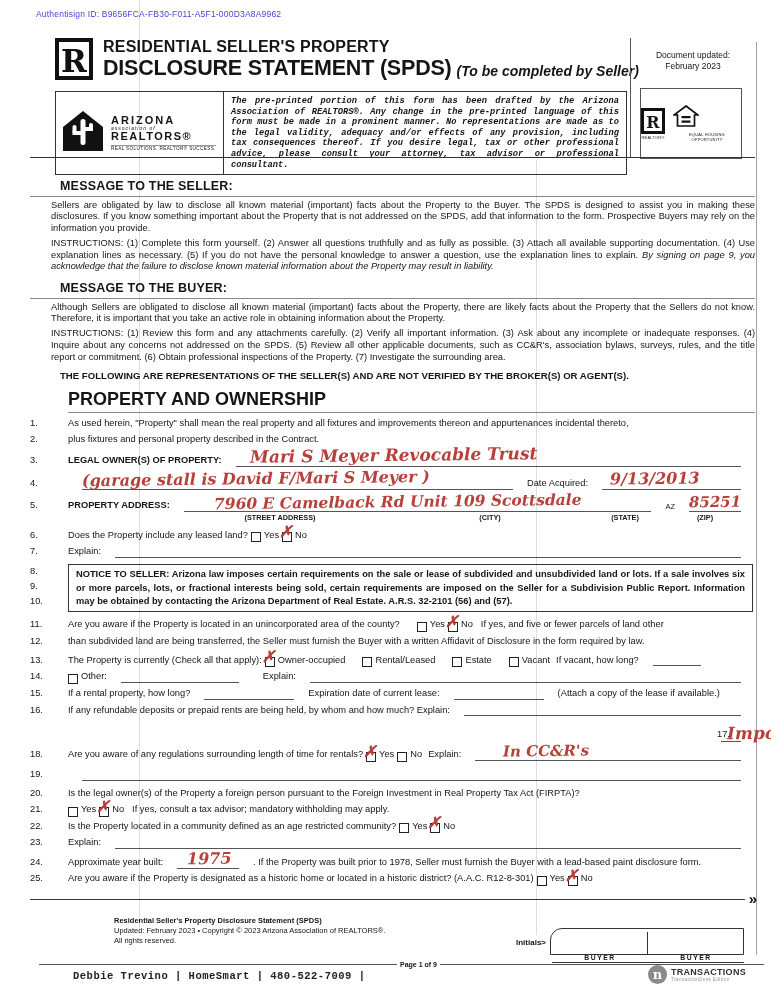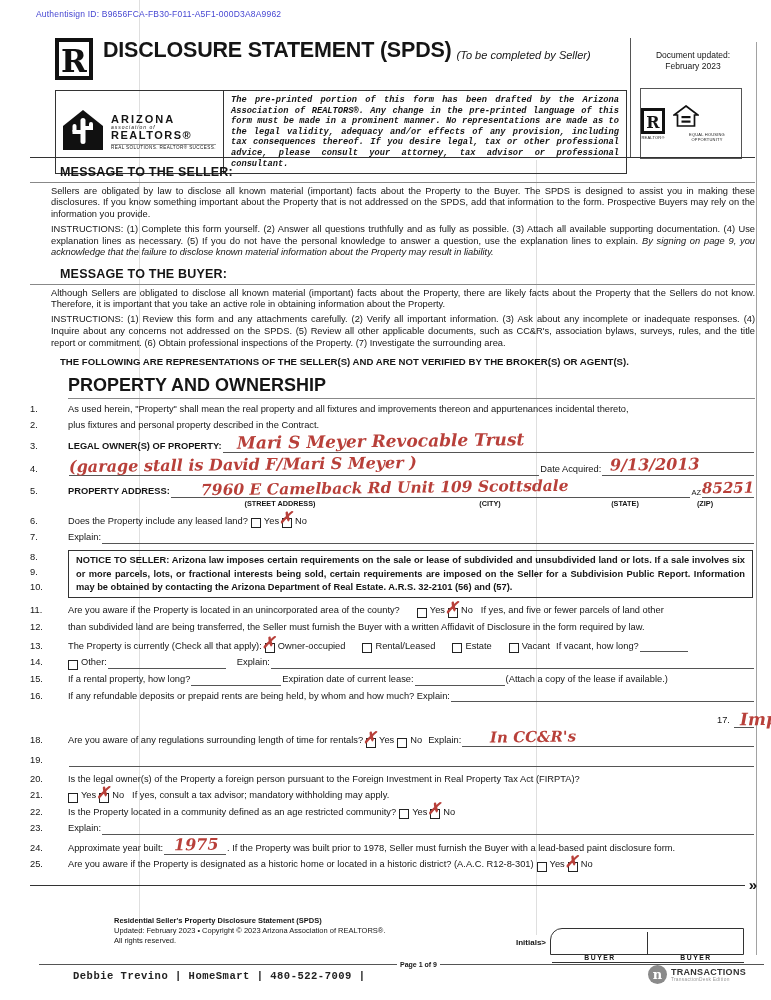--- a/index.html
+++ b/index.html
@@ -15,50 +15,50 @@
   .auth { position:absolute; top:9px; left:36px; font-size:8.5px; color:#4646d2; letter-spacing:.2px; }
 
   
   .hdr { position:absolute; top:38px; left:55px; width:700px; }
   .hdr-top { display:flex; align-items:flex-start; }
   .rlogo { width:38px; height:42px; border:4px solid #111; box-sizing:border-box; display:flex; align-items:flex-end; justify-content:center; font-family:"DejaVu Serif", serif; font-weight:bold; font-size:31px; line-height:.95; margin-right:10px; color:#111; }
   .titles { flex:1; }
   .t1 { font-size:16px; font-weight:bold; letter-spacing:.2px; white-space:nowrap; }
   .t2row { display:flex; align-items:flex-end; white-space:nowrap; }
   .t2 { font-size:21.5px; font-weight:bold; letter-spacing:-.2px; }
-  .tnote { font-size:11px; font-weight:normal; font-style:italic; margin-left:5px; padding-bottom:2px; }
+  .tnote { font-size:14px; font-weight:bold; font-style:italic; margin-left:5px; padding-bottom:2px; }
   .hdr-divider { position:absolute; left:575px; top:0; width:1px; height:119px; background:#555; }
   .updated { position:absolute; left:577px; top:12px; width:122px; text-align:center; font-size:8.5px; line-height:1.3; }
   .logobox { position:absolute; left:585px; top:50px; width:100px; height:69px; border:1px solid #555; display:flex; align-items:center; justify-content:center; gap:8px; }
   .minir { width:24px; height:26px; border:3px solid #111; box-sizing:border-box; font-family:"DejaVu Serif",serif; font-weight:bold; font-size:16px; display:flex; align-items:flex-end; justify-content:center; line-height:.9; }
   .microcap { font-size:4px; text-align:center; letter-spacing:.2px; margin-top:1px; }
   .discl { margin-top:10px; width:572px; border:1.2px solid #333; display:flex; box-sizing:border-box; }
   .azcell { width:168px; border-right:1.2px solid #333; padding:5px 6px; display:flex; align-items:center; box-sizing:border-box; }
   .azhouse { margin-right:7px; flex:none; }
   .aztext { line-height:1.02; }
   .az1 { font-size:11px; font-weight:bold; letter-spacing:2px; }
   .az2 { font-size:5px; font-style:italic; letter-spacing:1px; }
   .az3 { font-size:11px; font-weight:bold; letter-spacing:1.5px; }
   .aztag { font-size:4.6px; letter-spacing:.4px; margin-top:3px; border-top:1px solid #999; padding-top:1px; }
   .disctext { flex:1; padding:4px 7px; font-size:8.7px; font-weight:bold; font-style:italic; line-height:1.22; text-align:justify;font-family:Liberation Mono, monospace; }
 
   .hdr-rule { position:absolute; left:30px; right:16px; top:157px; border-top:1.6px solid #333; }
 
   
-  .main { position:absolute; top:162px; left:30px; width:725px; font-size:9.3px; line-height:1.26; }
+  .main { position:absolute; top:176px; left:30px; width:725px; font-size:9.3px; line-height:1.26; }
   .sec-h { font-weight:bold; font-size:12.5px; letter-spacing:.2px; padding-left:30px; border-bottom:1.2px solid #888; padding-bottom:1px; margin-top:3px; }
   .para { padding-left:21px; text-align:justify; margin-top:3px; }
   .reps { padding-left:30px; font-weight:bold; font-size:9.6px; margin-top:7px; }
   .po-h { font-weight:bold; font-size:18px; margin:6px 0 2px 38px; border-bottom:1.2px solid #888; padding-bottom:1px; }
 
   .row { display:flex; align-items:flex-end; margin-top:4.6px; }
   .n { flex:none; width:38px; box-sizing:border-box; }
   .lbl { white-space:nowrap; }
   .bold { font-weight:bold; }
-  .fl { flex:1; border-bottom:1px solid #555; position:relative; height:11px; margin:0 1px; min-width:20px;text-align:right; }
+  .fl { flex:1; border-bottom:1px solid #555; position:relative; height:11px; margin:0 14px; min-width:20px;text-align:right; }
   .flw { flex:none; }
   .hw { font-family:"DejaVu Serif", serif; font-style:italic; font-weight:bold; color:#b8403a; white-space:nowrap; }
   .fl .hw { position:absolute; bottom:-1px; left:8px; font-size:15px; transform:rotate(-.7deg); }
   .cb { display:inline-block; width:8px; height:8px; border:1px solid #222; margin:0 3px -1px 3px; position:relative; flex:none; }
   .xm { position:absolute; left:-4px; top:-9px; color:#b8403a; font-size:16px; font-weight:bold; font-family:"DejaVu Serif",serif; line-height:1; }
   .gap { display:inline-block; width:14px; }
 
   .caps { display:flex; font-size:7.3px; font-weight:bold; margin-top:1px; padding-left:130px; }
   .caps span { text-align:center; }
   .cap-street { width:240px; } .cap-city { width:180px; } .cap-state { width:90px; } .cap-zip { width:70px; }
@@ -95,20 +95,21 @@
   <div class="scanline s1"></div>
   <div class="scanline s2"></div>
   <div class="edge"></div>
 
   <div class="auth">Authentisign ID: B9656FCA-FB30-F011-A5F1-000D3A8A9962</div>
 
   <div class="hdr">
     <div class="hdr-top">
       <div class="rlogo">R</div>
       <div class="titles">
+        <div class="t1">RESIDENTIAL SELLER'S PROPERTY</div>
         <div class="t2row">
           <span class="t2">DISCLOSURE STATEMENT (SPDS)</span>
           <span class="tnote">(To be completed by Seller)</span>
         </div>
       </div>
     </div>
     <div class="hdr-divider"></div>
     <div class="updated">
       <div>Document updated:</div>
       <div>February 2023</div>

